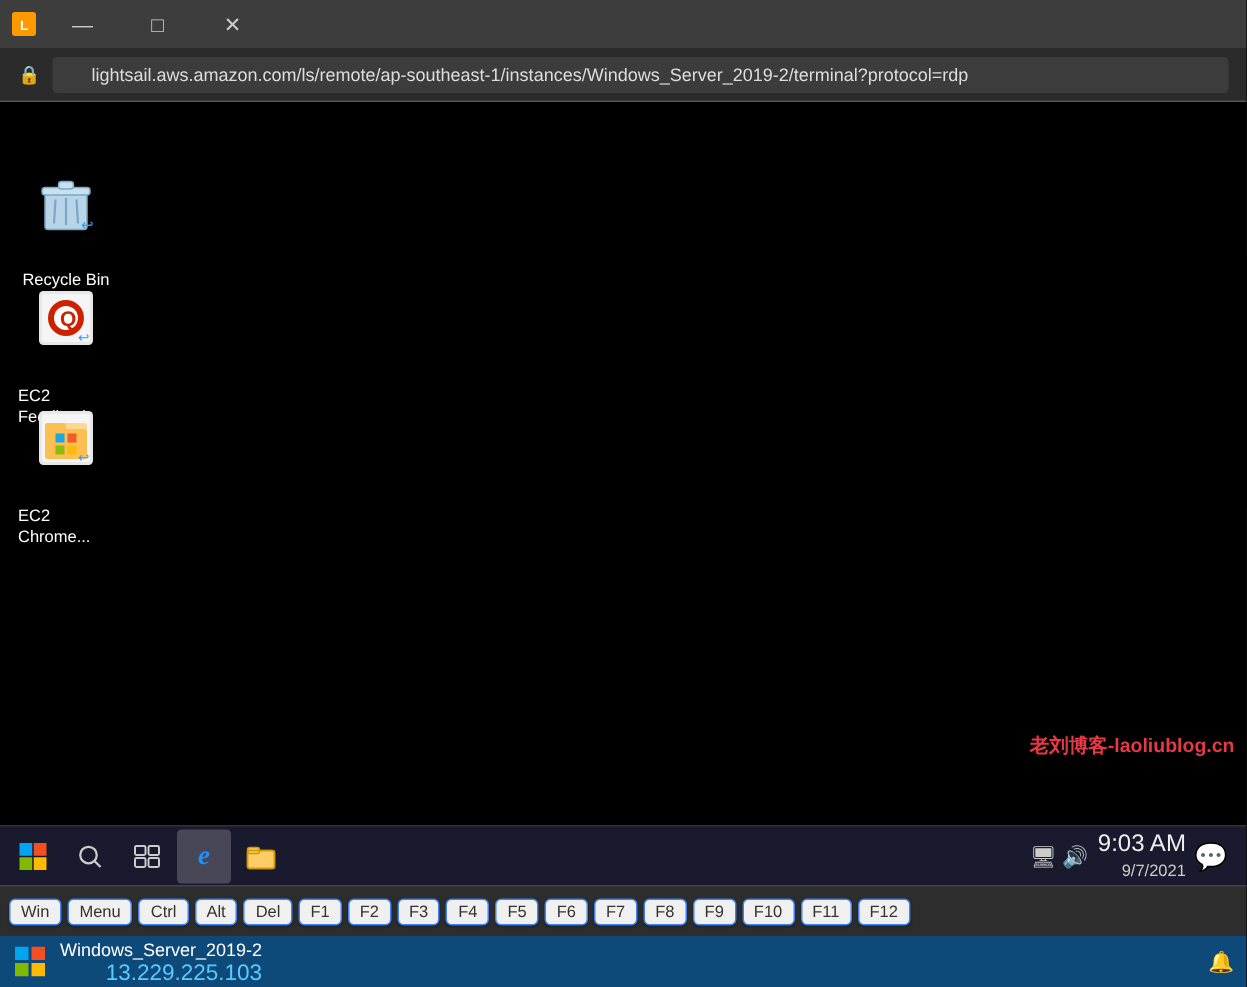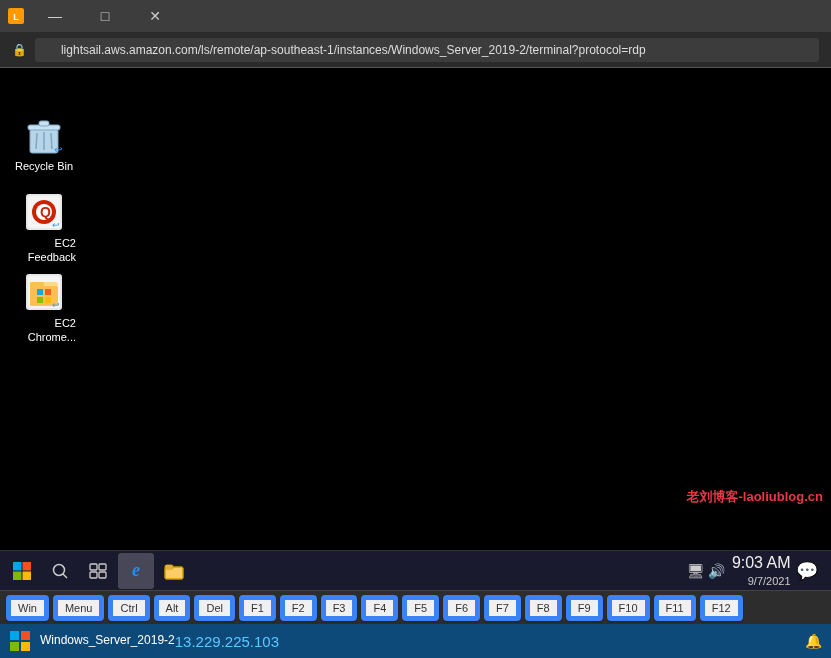--- a/index.html
+++ b/index.html
@@ -92,23 +92,24 @@
     }
     .desktop-icon .icon-img {
       width: 40px; height: 40px;
       margin-bottom: 4px;
       display: flex; align-items: center; justify-content: center;
       position: relative;
     }
     .desktop-icon .icon-label {
       color: #fff;
       font-size: 11px;
-      text-align: right;
+      text-align: left;
       text-shadow: 1px 1px 2px rgba(0,0,0,0.9);
       line-height: 1.3;
+      margin-top: 21px;
     }
 
     
     .win-taskbar {
       height: 40px;
       background: #1a1a2e;
       display: flex;
       align-items: center;
       padding: 0 4px;
       gap: 2px;
@@ -139,21 +140,21 @@
       background: #2d2d2d;
       display: flex;
       align-items: center;
       padding: 0 6px;
       gap: 4px;
       flex-shrink: 0;
       border-top: 1px solid #444;
     }
     .key-btn {
       background: #f0f0f0;
-      border: 5px solid #3b82f6;
+      border: 1px solid #3b82f6;
       border-radius: 4px;
       padding: 2px 7px;
       font-size: 11px;
       color: #333;
       cursor: pointer;
       min-width: 28px;
       text-align: center;
       box-shadow: 0 1px 2px rgba(0,0,0,0.3);
     }
 
@@ -164,21 +165,21 @@
       display: flex;
       align-items: center;
       padding: 0 8px;
       gap: 8px;
       flex-shrink: 0;
     }
     .app-win-logo {
       width: 24px; height: 24px;
       display: flex; align-items: center; justify-content: center;
     }
-    .app-info { display: flex; flex-direction: row; text-align: right; }
+    .app-info { display: flex; flex-direction: column; text-align: right; }
     .app-name { font-size: 12px; color: #fff; font-weight: 500; }
     .app-ip { font-size: 15px; color: #5bc8ff; }
 
     
     .watermark {
       position: absolute;
       bottom: 44px;
       right: 8px;
       color: #e63946;
       font-size: 13px;

